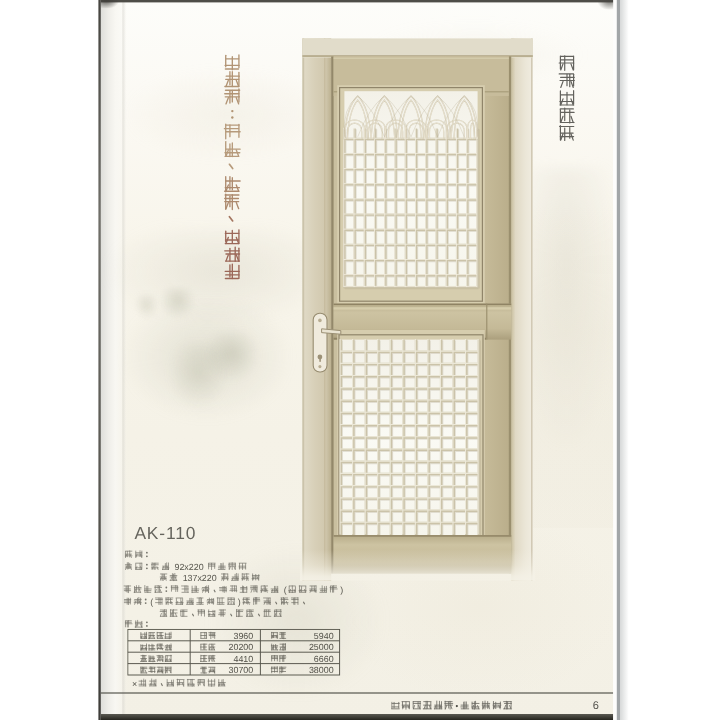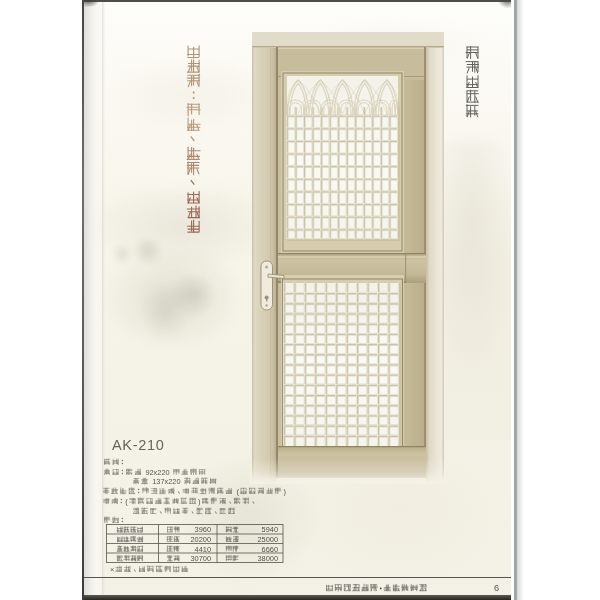--- a/index.html
+++ b/index.html
@@ -280,21 +280,21 @@
 <rect x="11" y="233" width="11.5" height="49" rx="5.5" fill="#f0ebdd" stroke="#968b6f" stroke-width="0.9"></rect>
 <circle cx="16.6" cy="239" r="1.5" fill="#b8ad92"></circle>
 <circle cx="16.6" cy="269.5" r="2.0" fill="#9d9277"></circle>
 <rect x="16.1" y="269.5" width="1.3" height="4.0" fill="#9d9277"></rect>
 <circle cx="16.6" cy="277.5" r="1.3" fill="#b8ad92"></circle>
 <path d="M18 246 L34 247.5 L34 250.5 L18 249.2 Z" fill="#eae4d2" stroke="#968b6f" stroke-width="0.8"></path>
 
 <rect x="0" y="430" width="196" height="26" fill="url(#fade)"></rect>
 </svg>
 
-<div class="abs" style="left:112px;top:436.5px;font-size:14.5px;letter-spacing:0.7px;color:#5e5d56;opacity:0.95">AK-210</div>
+<div class="abs" style="left:112px;top:436.5px;font-size:14.5px;letter-spacing:0.7px;color:#5e5d56;opacity:0.95">AK-110</div>
 
 <svg width="400" height="10" viewBox="0 0 400 10" style="position:absolute;left:104px;top:458px">
 <g stroke="#45443c" stroke-width="0.58" stroke-linecap="round" opacity="0.72">
       <line x1="0.6" y1="1.3" x2="5.9" y2="1.3"></line>
       <line x1="0.2" y1="3.8" x2="5.6" y2="3.8"></line>
       <line x1="0.1" y1="5.2" x2="6.0" y2="5.2"></line>
       <line x1="0.5" y1="1.6" x2="0.5" y2="6.0"></line>
       <line x1="2.1" y1="1.4" x2="2.1" y2="6.0"></line>
       <line x1="4.1" y1="1.0" x2="4.1" y2="6.2"></line>
       <line x1="1.5" y1="4.2" x2="0.6" y2="6.6"></line>

